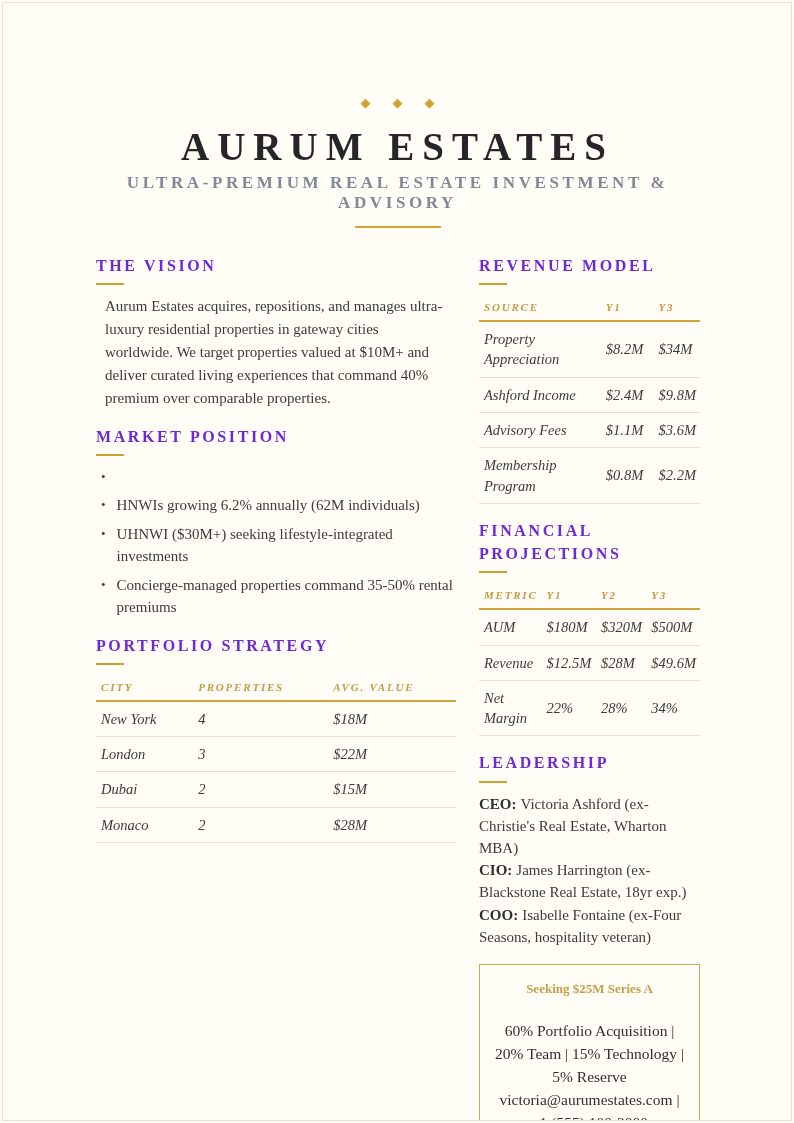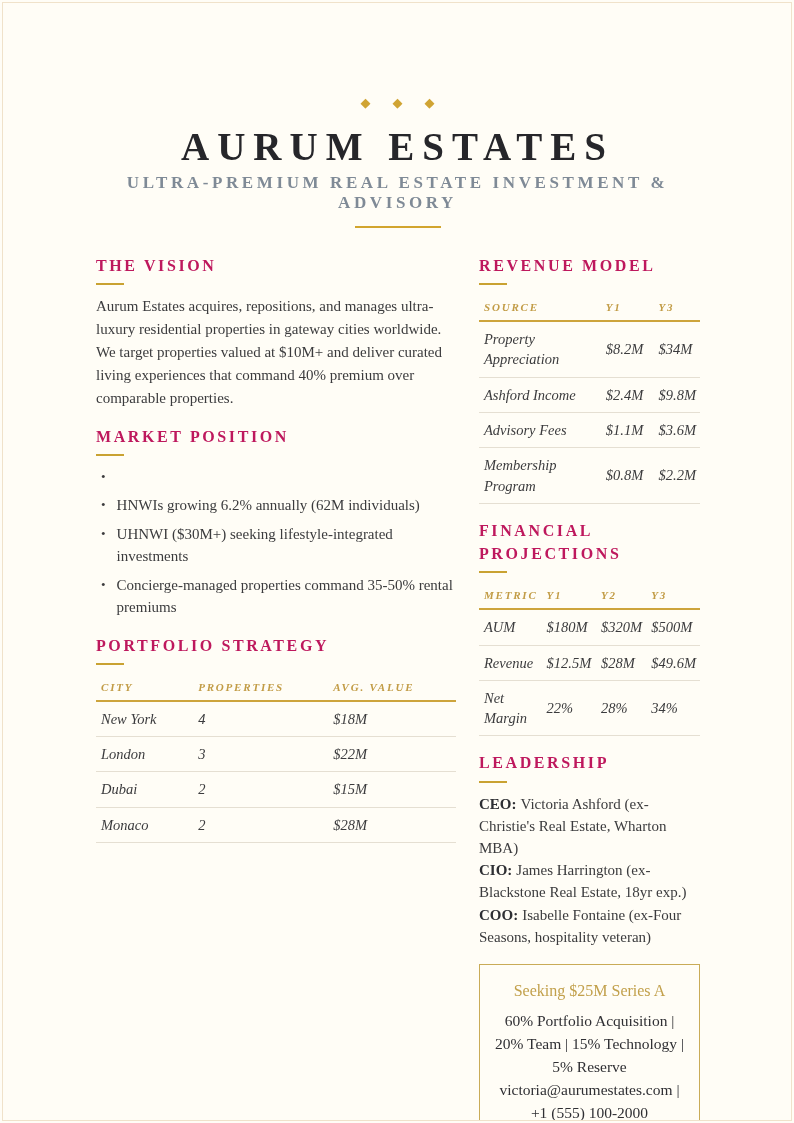--- a/index.html
+++ b/index.html
@@ -36,24 +36,24 @@
     width: 86px; height: 2px; background: #d2a52e;
     margin: 13px auto 0 auto;
   }
   
   .content { display: flex; gap: 23px; margin-top: 26px; }
   .col-left  { width: 360px; flex: 0 0 360px; }
   .col-right { width: 221px; flex: 0 0 221px; }
   
   .section-heading {
     margin: 0; font-size: 16px; font-weight: 700;
-    letter-spacing: 2.6px; color: #be185d; line-height: 1.45;
+    letter-spacing: 2.6px; color: #6d28d9; line-height: 1.45;
   }
   .heading-rule { width: 28px; height: 2px; background: #c9a232; margin: 6px 0 10px 0; }
-  .body-par { margin: 0; font-size: 15px; line-height: 1.53; color: #3b3b3d; }
+  .body-par { margin: 9px; font-size: 15px; line-height: 1.53; color: #3b3b3d; }
   .section { margin-bottom: 15px; }
   
   .bullet-list { margin: 2px 0 0 0; padding: 0; list-style: none; }
   .bullet-list li { display: flex; gap: 11px; font-size: 15px; line-height: 1.5; margin: 0 0 6px 5px; }
   .bullet-glyph { font-size: 13px; line-height: 1.7; color: #3b3b3d; }
   
   table { border-collapse: collapse; width: 100%; margin-top: 2px; font-style: italic; }
   th {
     text-align: left; font-size: 11px; font-weight: 700;
     letter-spacing: 1.8px; color: #c29c46;
@@ -69,22 +69,22 @@
   .leader-par { margin: 0; font-size: 15px; line-height: 1.48; }
   .leader-par strong { color: #2e2f33; margin-right: 4px; }
   
   .cta-box {
     margin-top: 16px;
     border: 1.5px solid #c9ab57;
     padding: 15px 12px 19px 12px;
     text-align: center;
   }
   .cta-title {
-    font-size: 16px; font-weight: 400; color: #c2a04b;
-    margin: 0 0 8px 0; line-height: 1.4;
+    font-size: 13px; font-weight: 700; color: #c2a04b;
+    margin: 0 0 22px 0; line-height: 1.4;
   }
   .cta-line { margin: 0; font-size: 15.5px; line-height: 1.48; color: #2f2f33; text-align: center; }
 </style>
 </head>
 <body>
 
 <div class="page">
 
   <header class="doc-header">
     <div class="diamond-row">

